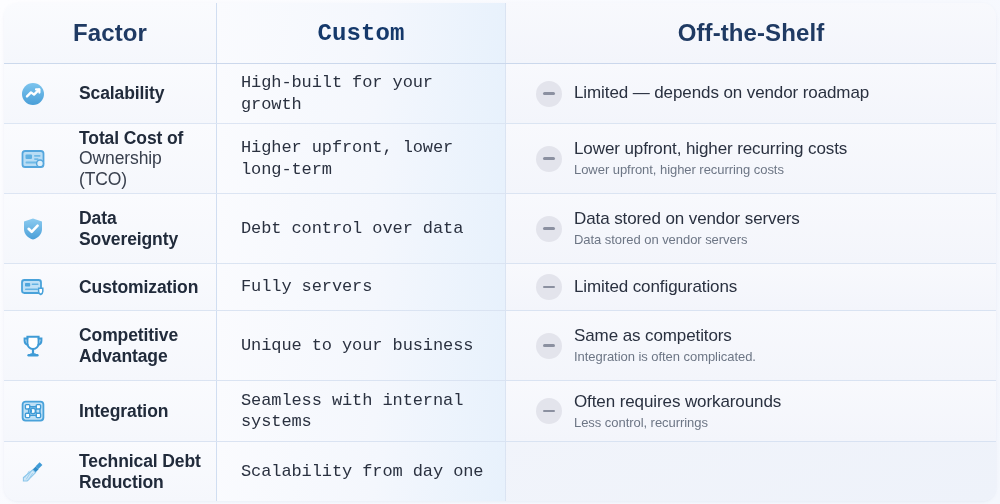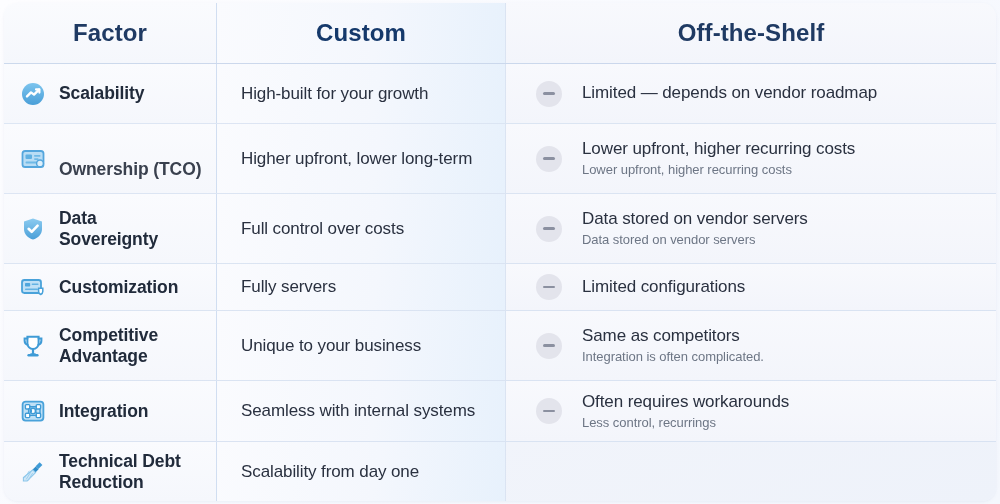--- a/index.html
+++ b/index.html
@@ -37,21 +37,21 @@
     display: flex;
     width: 100%;
     box-sizing: border-box;
     border-bottom: 1px solid rgba(176,196,226,0.36);
   }
   .row:last-child { border-bottom: none; }
 
   .c-factor { width: 212px; flex: 0 0 212px; box-sizing: border-box; }
   .c-custom { width: 290px; flex: 0 0 290px; box-sizing: border-box;
               border-left: 1px solid rgba(176,196,226,0.42);
-              border-right: 1px solid rgba(176,196,226,0.42); }
+              border-right: 1px solid rgba(176,196,226,0.42); font-family: Liberation Mono, monospace; }
   .c-ots    { flex: 1 1 auto; box-sizing: border-box; }
 
   
   .header-row { height: 61px; border-bottom: 1px solid rgba(168,190,222,0.55); justify-content: center; }
   .header-row .c-factor {
     background: linear-gradient(180deg, #f6f7fb 0%, #eef1f8 100%);
   }
   .header-row .c-custom {
     background: linear-gradient(115deg, #eaf4fd 0%, #d8ecfb 55%, #cbe5fa 100%);
   }
@@ -80,35 +80,36 @@
   }
 
   .factor-cell { padding-left: 14px; gap: 11px; }
 
   .factor-label {
     font-size: 17.5px;
     font-weight: bold;
     color: #212b3b;
     line-height: 1.18;
     letter-spacing: -0.1px;
+    margin-left: 20px;
   }
   .factor-label .sub {
-    font-weight: bold;
+    font-weight: normal;
     color: #39404e;
   }
 
   .custom-cell { padding-left: 24px; }
   .custom-text {
     font-size: 17px;
     color: #2a3140;
     line-height: 1.26;
     letter-spacing: -0.1px;
   }
 
-  .ots-cell { padding-left: 30px; gap: 20px; align-items: center; }
+  .ots-cell { padding-left: 30px; gap: 12px; align-items: center; }
   .ots-text-wrap { display: flex; flex-direction: column; gap: 2px; }
   .ots-text {
     font-size: 17px;
     color: #2a3140;
     line-height: 1.22;
     letter-spacing: -0.1px;
   }
   .ots-sub {
     font-size: 13px;
     color: #6d7685;
@@ -214,21 +215,21 @@
             <svg width="28" height="28" viewBox="0 0 28 28">
               <rect x="3.5" y="6" width="21" height="16" rx="2.6" fill="#b9ddf5" stroke="#54a6dd" stroke-width="1.8"></rect>
               <rect x="6.5" y="9.5" width="6.5" height="4.5" rx="1" fill="#5fb0e2"></rect>
               <rect x="15" y="10" width="6.5" height="1.7" rx="0.8" fill="#6fb9e6"></rect>
               <rect x="15" y="13.2" width="4.6" height="1.7" rx="0.8" fill="#6fb9e6"></rect>
               <rect x="6.5" y="16.6" width="11" height="1.8" rx="0.9" fill="#6fb9e6"></rect>
               <circle cx="21" cy="18.4" r="3.4" fill="#dff0fb" stroke="#54a6dd" stroke-width="1.5"></circle>
             </svg>
           </span>
           <span class="factor-label">
-            <br>
+            <span>Total Cost of</span><br>
             <span class="sub">Ownership (TCO)</span>
           </span>
         </div>
       </div>
       <div class="c-custom">
         <div class="cell custom-cell">
           <span class="custom-text">Higher upfront, lower long-term</span>
         </div>
       </div>
       <div class="c-ots">
@@ -260,21 +261,21 @@
             </svg>
           </span>
           <span class="factor-label">
             <span>Data</span><br>
             <span>Sovereignty</span>
           </span>
         </div>
       </div>
       <div class="c-custom">
         <div class="cell custom-cell">
-          <span class="custom-text">Full control over costs</span>
+          <span class="custom-text">Debt control over data</span>
         </div>
       </div>
       <div class="c-ots">
         <div class="cell ots-cell">
           <span class="minus-badge">
               <i></i>
             </span>
           <span class="ots-text-wrap">
             <span class="ots-text">Data stored on vendor servers</span>
             <span class="ots-sub">Data stored on vendor servers</span>

